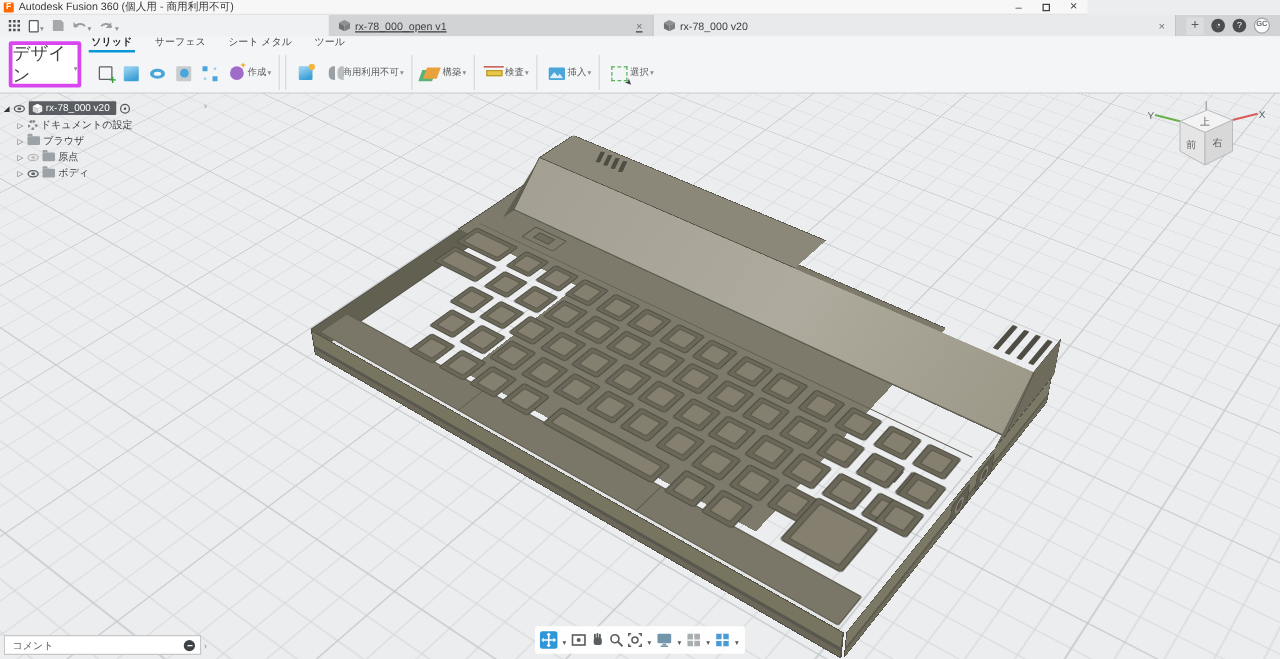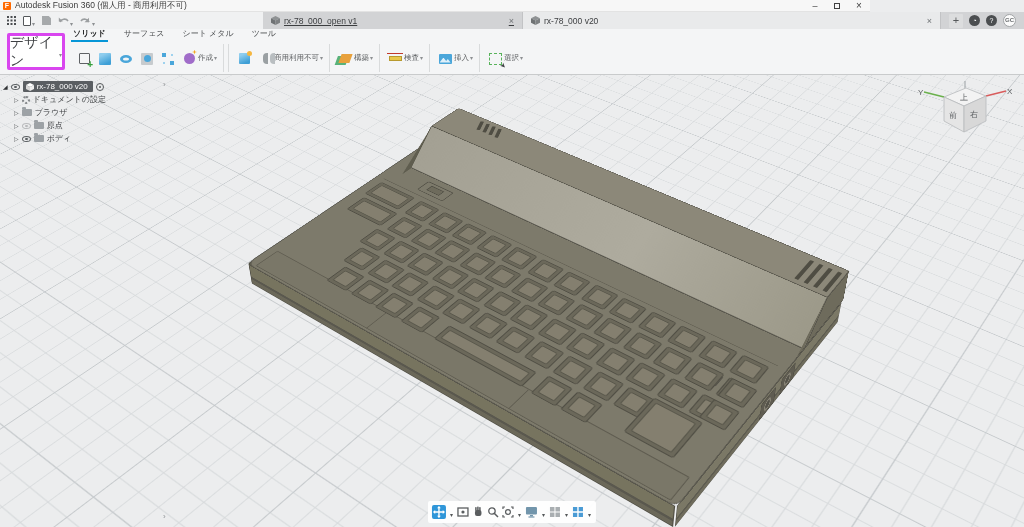--- a/index.html
+++ b/index.html
@@ -536,20 +536,24 @@
         <div class="trow">
           <span class="t-ind"></span>
             <span class="tri"></span>
           <span class="eye"></span>
           <span class="folder"></span>
           <span>ボディ</span>
         </div>
       </div>
     </div>
 
+    <div class="commentbox">
+      <span class="ph-lbl">コメント</span>
+      <span class="dotbtn"></span>
+    </div>
     <span class="chandle">›</span>
 
     <div class="navbar">
       <span class="nav-item active">
         <svg class="ic" width="12" height="12" viewBox="0 0 14 14">
             <path d="M7 1v12M1 7h12" stroke="#fff" stroke-width="1.6"></path>
             <path d="M7 0l2.2 2.6H4.8zM7 14l2.2-2.6H4.8zM0 7l2.6-2.2v4.4zM14 7l-2.6-2.2v4.4z" fill="#fff"></path>
           </svg>
       </span>
         <span class="ncaret"></span>

